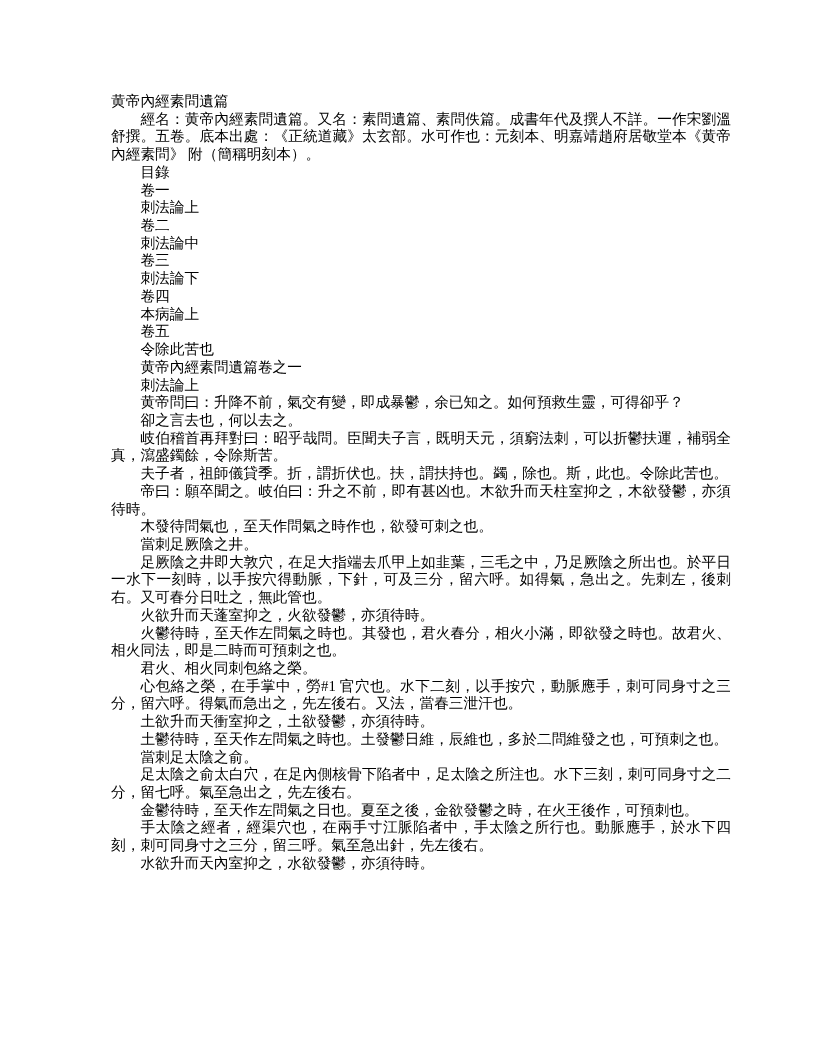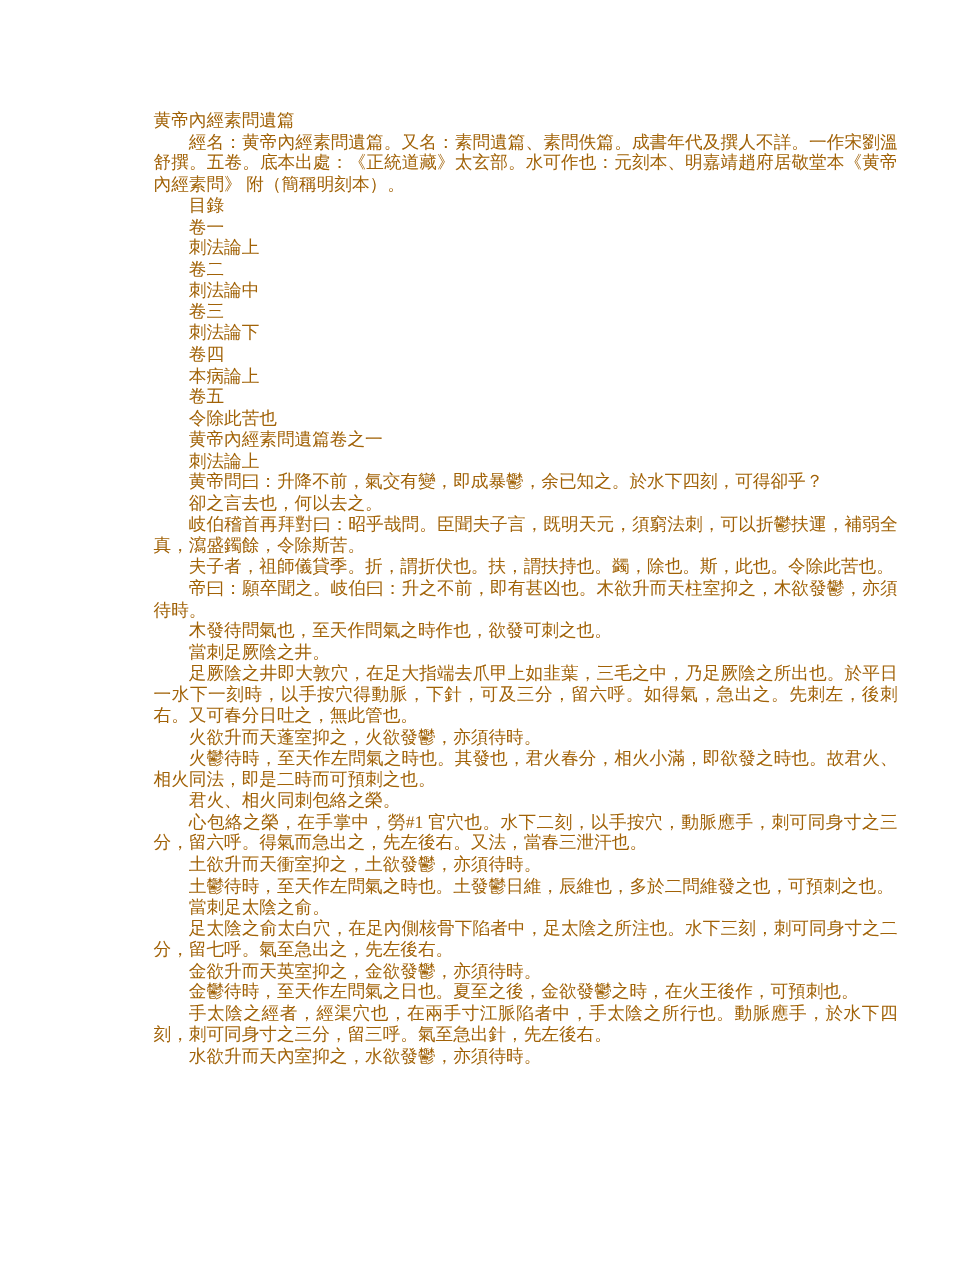--- a/index.html
+++ b/index.html
@@ -35,52 +35,51 @@
   }
   .para {
     margin: 0;
     text-indent: 2em;
   }
 </style>
 </head>
 <body>
 
 <div class="page" style="background: rgb(255, 255, 255);">
-  <div class="content" style="color: #a16207; margin-left: 17px;">
+  <div class="content" style="color: #000000;">
     <p class="doc-title">黄帝內經素問遺篇</p>
     <div>
         <p class="para">經名：黄帝內經素問遺篇。又名：素問遺篇、素問佚篇。成書年代及撰人不詳。一作宋劉溫舒撰。五卷。底本出處：《正統道藏》太玄部。水可作也：元刻本、明嘉靖趙府居敬堂本《黄帝內經素問》 附（簡稱明刻本）。</p>
         <p class="para">目錄</p>
         <p class="para">卷一</p>
         <p class="para">刺法論上</p>
         <p class="para">卷二</p>
         <p class="para">刺法論中</p>
         <p class="para">卷三</p>
         <p class="para">刺法論下</p>
         <p class="para">卷四</p>
         <p class="para">本病論上</p>
         <p class="para">卷五</p>
         <p class="para">令除此苦也</p>
         <p class="para">黄帝內經素問遺篇卷之一</p>
         <p class="para">刺法論上</p>
-        <p class="para">黄帝問曰：升降不前，氣交有變，即成暴鬱，余已知之。於水下四刻，可得卻乎？</p>
+        <p class="para">黄帝問曰：升降不前，氣交有變，即成暴鬱，余已知之。如何預救生靈，可得卻乎？</p>
         <p class="para">卻之言去也，何以去之。</p>
         <p class="para">岐伯稽首再拜對曰：昭乎哉問。臣聞夫子言，既明天元，須窮法刺，可以折鬱扶運，補弱全真，瀉盛鐲餘，令除斯苦。</p>
         <p class="para">夫子者，祖師儀貸季。折，謂折伏也。扶，謂扶持也。蠲，除也。斯，此也。令除此苦也。</p>
         <p class="para">帝曰：願卒聞之。岐伯曰：升之不前，即有甚凶也。木欲升而天柱室抑之，木欲發鬱，亦須待時。</p>
         <p class="para">木發待問氣也，至天作問氣之時作也，欲發可刺之也。</p>
         <p class="para">當刺足厥陰之井。</p>
         <p class="para">足厥陰之井即大敦穴，在足大指端去爪甲上如韭葉，三毛之中，乃足厥陰之所出也。於平日一水下一刻時，以手按穴得動脈，下針，可及三分，留六呼。如得氣，急出之。先刺左，後刺右。又可春分日吐之，無此管也。</p>
         <p class="para">火欲升而天蓬室抑之，火欲發鬱，亦須待時。</p>
         <p class="para">火鬱待時，至天作左問氣之時也。其發也，君火春分，相火小滿，即欲發之時也。故君火、相火同法，即是二時而可預刺之也。</p>
         <p class="para">君火、相火同刺包絡之榮。</p>
         <p class="para">心包絡之榮，在手掌中，勞#1 官穴也。水下二刻，以手按穴，動脈應手，刺可同身寸之三分，留六呼。得氣而急出之，先左後右。又法，當春三泄汗也。</p>
         <p class="para">土欲升而天衝室抑之，土欲發鬱，亦須待時。</p>
         <p class="para">土鬱待時，至天作左問氣之時也。土發鬱日維，辰維也，多於二問維發之也，可預刺之也。</p>
         <p class="para">當刺足太陰之俞。</p>
         <p class="para">足太陰之俞太白穴，在足內側核骨下陷者中，足太陰之所注也。水下三刻，刺可同身寸之二分，留七呼。氣至急出之，先左後右。</p>
-        <p class="para">金欲升而天英室抑之，金欲發鬱，亦須待時。</p>
         <p class="para">金鬱待時，至天作左問氣之日也。夏至之後，金欲發鬱之時，在火王後作，可預刺也。</p>
         <p class="para">手太陰之經者，經渠穴也，在兩手寸江脈陷者中，手太陰之所行也。動脈應手，於水下四刻，刺可同身寸之三分，留三呼。氣至急出針，先左後右。</p>
         <p class="para">水欲升而天內室抑之，水欲發鬱，亦須待時。</p>
       </div>
   </div>
 </div>
 
 </body></html>

